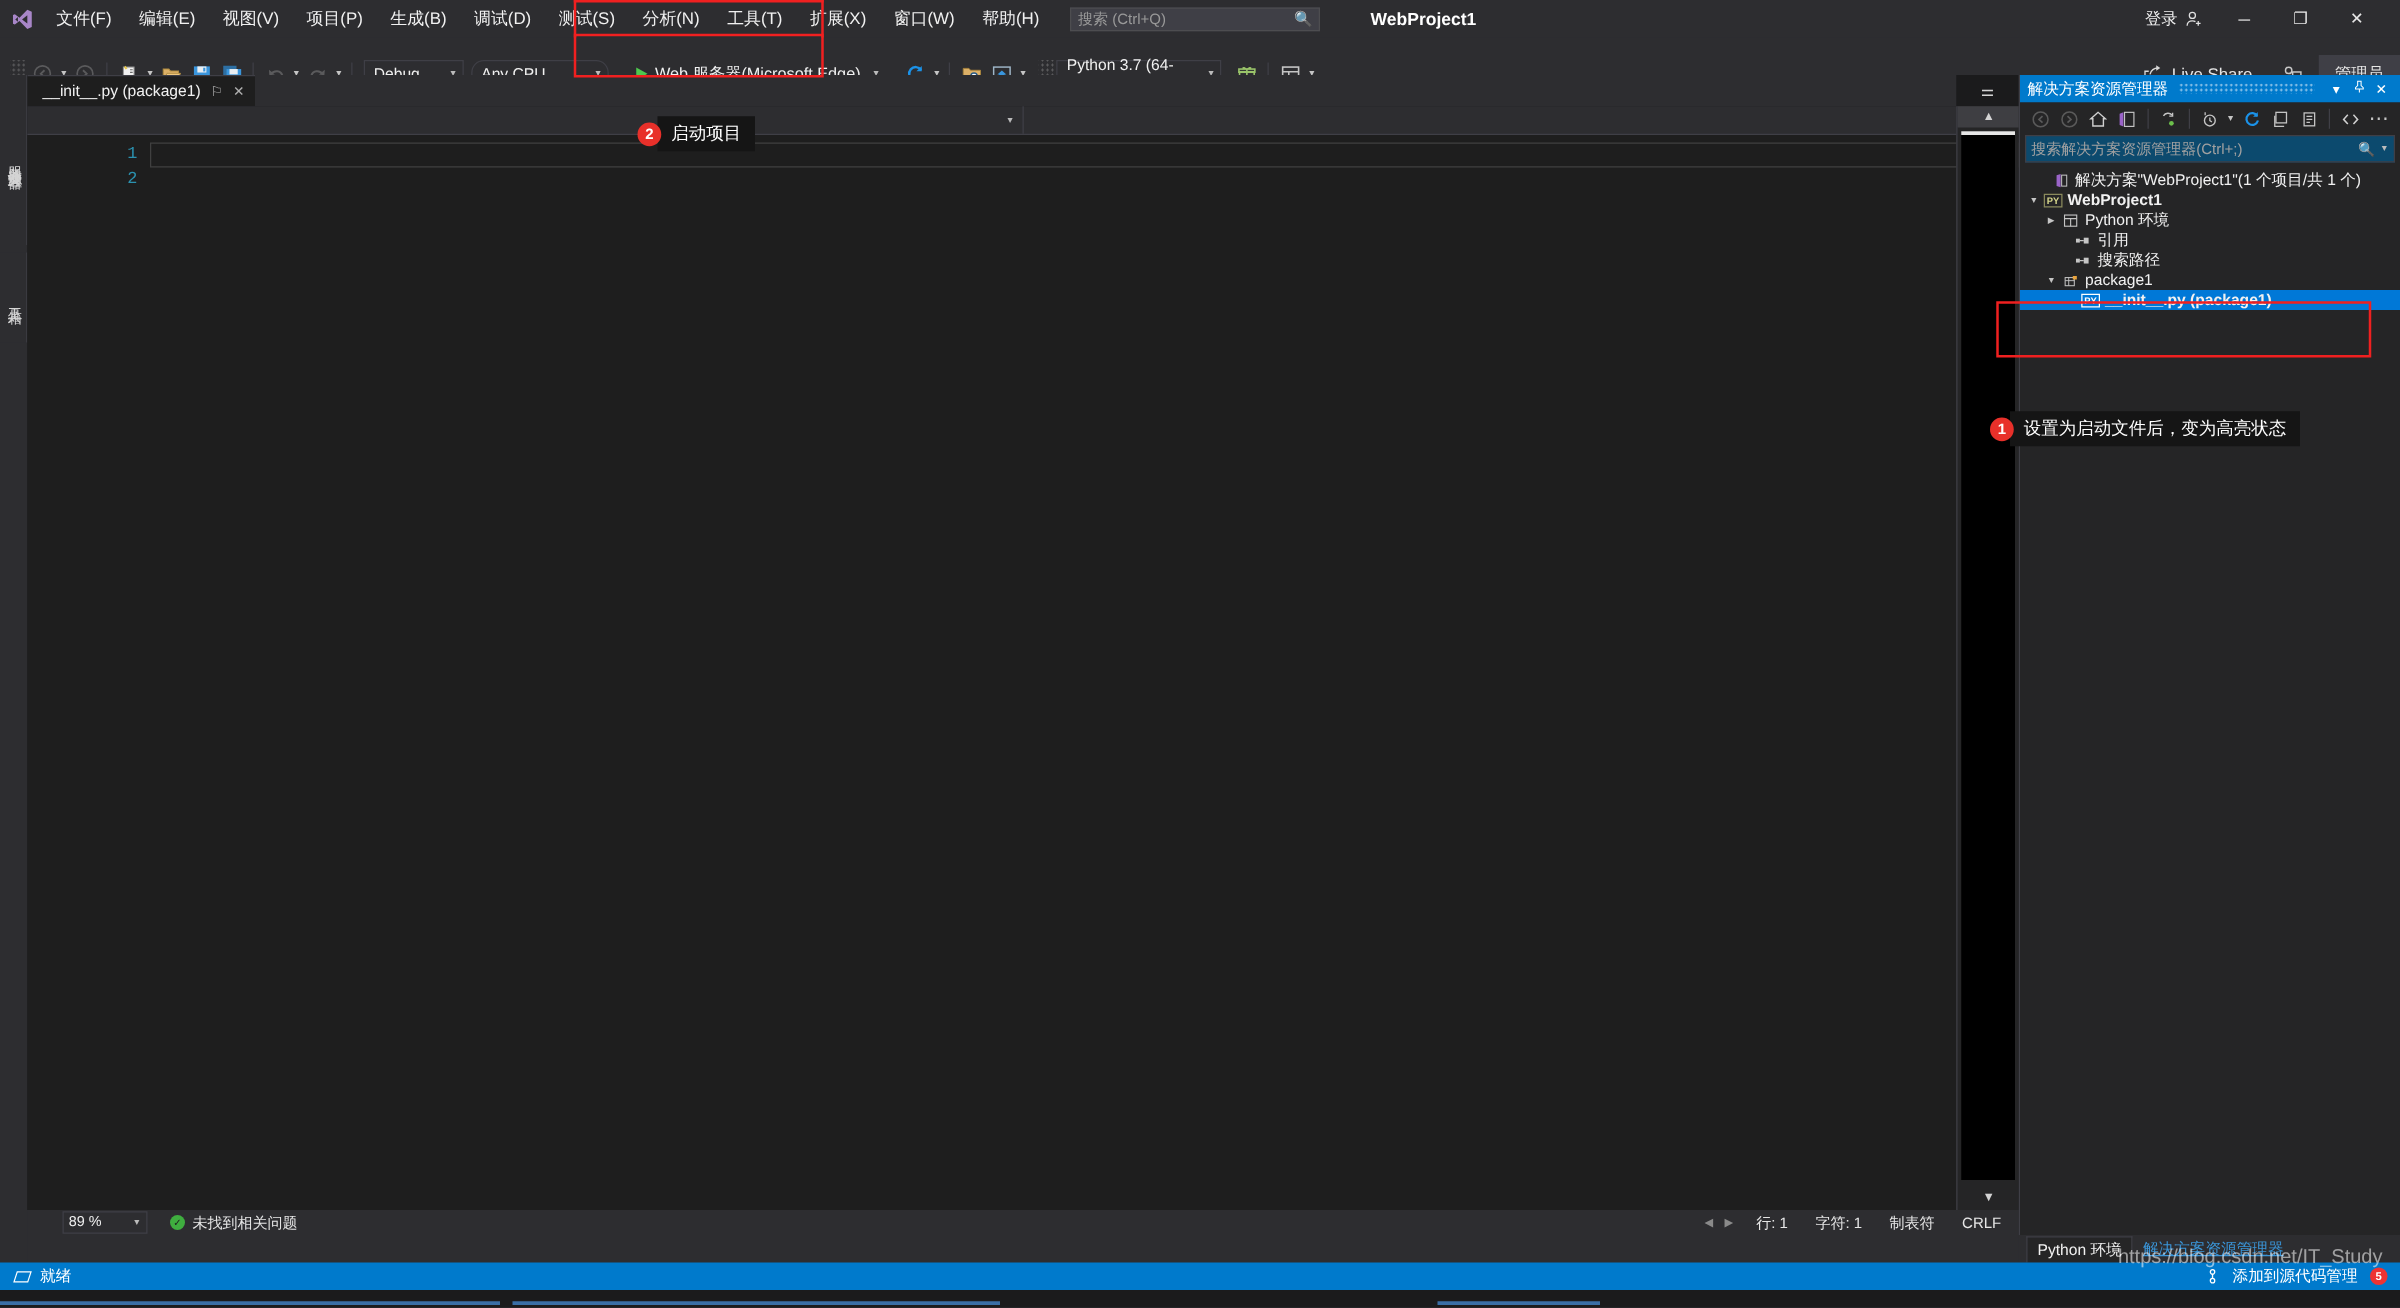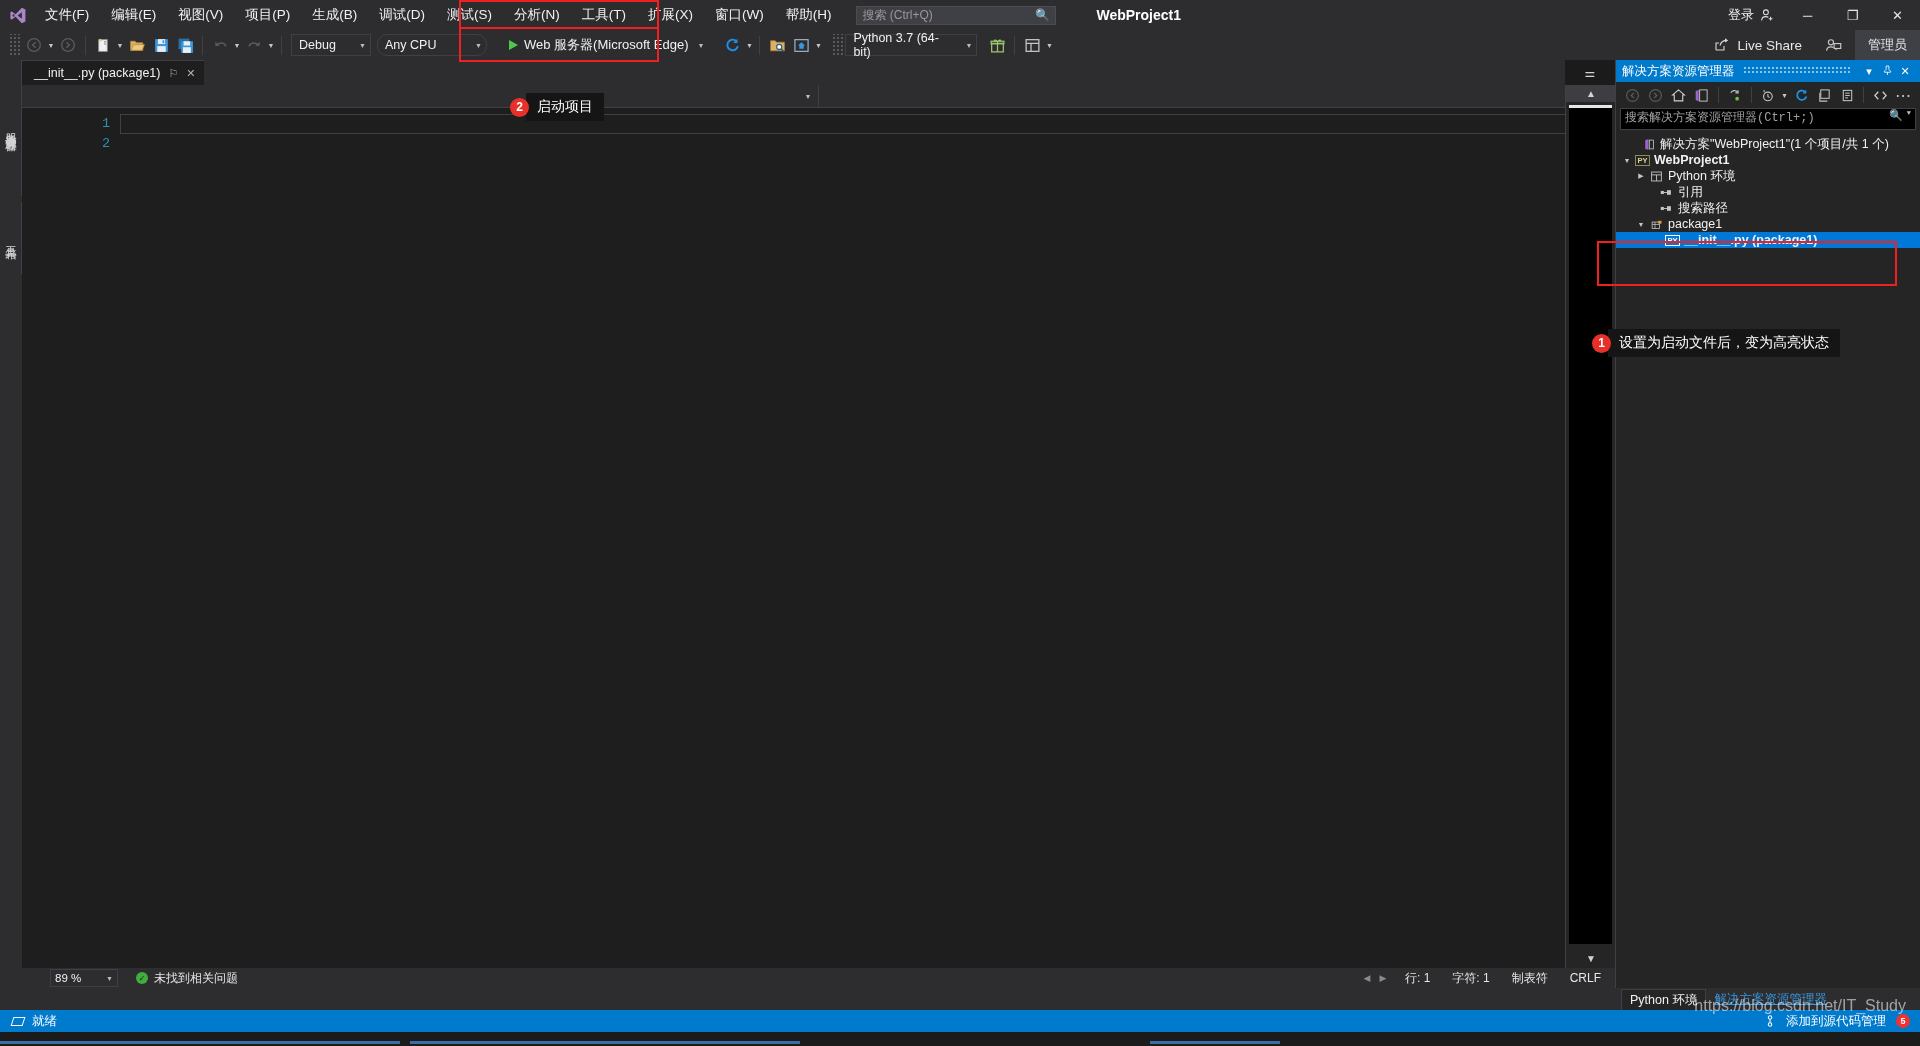--- a/index.html
+++ b/index.html
@@ -15,26 +15,26 @@
   .titlebar{position:absolute;left:0;top:0;width:1920px;height:30px;background:#2d2d30;display:flex;align-items:center;}
   .vs-logo{width:34px;height:30px;display:flex;align-items:center;justify-content:center;}
   .vs-logo svg{width:19px;height:19px;}
   .menu{display:flex;align-items:flex-start;height:30px;}
   .menu-item{padding:0 11px;font-size:13.5px;color:#f1f1f1;line-height:30px;white-space:nowrap;cursor:default;}
   .qsearch{margin-left:14px;width:200px;height:19px;background:#3f3f46;border:1px solid #4d4d50;
            display:flex;align-items:center;padding:0 5px;}
   .qsearch .ph{font-size:12px;color:#999;flex:1;white-space:nowrap;}
   .qsearch .mag{color:#ccc;font-size:12px;}
   .proj-title{margin-left:40px;font-size:14px;font-weight:bold;color:#fff;white-space:nowrap;}
-  .tb-right{position:absolute;right:0;top:0;height:30px;display:flex;align-items:center;}
+  .tb-right{position:absolute;right:12px;top:0;height:30px;display:flex;align-items:center;}
   .signin{display:flex;align-items:center;gap:6px;font-size:13px;color:#f1f1f1;padding:0 10px;cursor:pointer;}
   .wbtn{width:45px;height:30px;display:flex;align-items:center;justify-content:center;color:#e6e6e6;font-size:13px;cursor:pointer;}
 
   
-  .toolbar{position:absolute;left:0;top:30px;width:1920px;height:30px;background:#2d2d30;display:flex;align-items:center;}
+  .toolbar{position:absolute;left:0;top:44px;width:1920px;height:30px;background:#2d2d30;display:flex;align-items:center;}
   .grip{width:12px;height:22px;margin:0 2px 0 8px;
         background-image:radial-gradient(#5a5a5c 1px, transparent 1px);
         background-size:4px 4px;background-position:1px 2px;}
   .tbtn{height:24px;min-width:24px;padding:0 3px;display:flex;align-items:center;justify-content:center;color:#c5c5c5;cursor:pointer;}
   .tbtn.dis{opacity:.42;}
   .caret{width:10px;display:flex;align-items:center;justify-content:center;color:#c5c5c5;font-size:7px;cursor:pointer;}
   .tsep{width:1px;height:19px;background:#3f3f46;margin:0 5px;}
   .combo{height:22px;background:#2d2d30;border:1px solid #3f3f46;display:flex;align-items:center;
          padding:0 4px 0 7px;font-size:12.5px;color:#f1f1f1;cursor:pointer;}
   .combo .ar{margin-left:auto;padding-left:10px;font-size:7px;color:#bbb;}
@@ -97,21 +97,21 @@
   .solhdr{height:22px;background:#007acc;display:flex;align-items:center;padding:0 6px;}
   .solhdr .t{font-size:12.5px;color:#fff;white-space:nowrap;}
   .solhdr .dots{flex:1;margin:0 8px;height:8px;
        background-image:radial-gradient(rgba(255,255,255,.55) 1px, transparent 1px);
        background-size:4px 4px;background-position:0 3px;}
   .solhdr .hb{width:18px;text-align:center;color:#fff;font-size:11px;cursor:pointer;}
   .soltools{height:26px;display:flex;align-items:center;padding:0 6px;gap:1px;background:#252526;}
   .stb{width:23px;height:22px;display:flex;align-items:center;justify-content:center;cursor:pointer;color:#c5c5c5;}
   .stb.dis{opacity:.45;}
   .stsep{width:1px;height:16px;background:#3f3f46;margin:0 4px;}
-  .solsearch{height:22px;margin:0 4px;background:#000000;border:1px solid #3f3f46;display:flex;padding:0 4px;font-family:Liberation Mono, monospace;}
+  .solsearch{height:22px;margin:0 4px;background:#0c4a6e;border:1px solid #3f3f46;display:flex;align-items:center;padding:0 4px;}
   .solsearch .ph{flex:1;font-size:12px;color:#a0a0a0;white-space:nowrap;}
   .tree{padding-top:6px;font-size:12.5px;color:#f1f1f1;}
   .trow{height:16px;display:flex;align-items:center;white-space:nowrap;cursor:pointer;padding-right:4px;}
   .trow.sel{background:#0078d7;}
   .exp{width:14px;text-align:center;color:#c5c5c5;font-size:7px;}
   .tico{width:17px;display:flex;align-items:center;justify-content:center;}
   .tlabel{padding-left:3px;}
   .tlabel.b{font-weight:bold;}
   .pyico{font-size:7.5px;font-weight:bold;color:#d7d78c;border:1px solid #8a8a5c;padding:0 1px;line-height:9px;}
 

